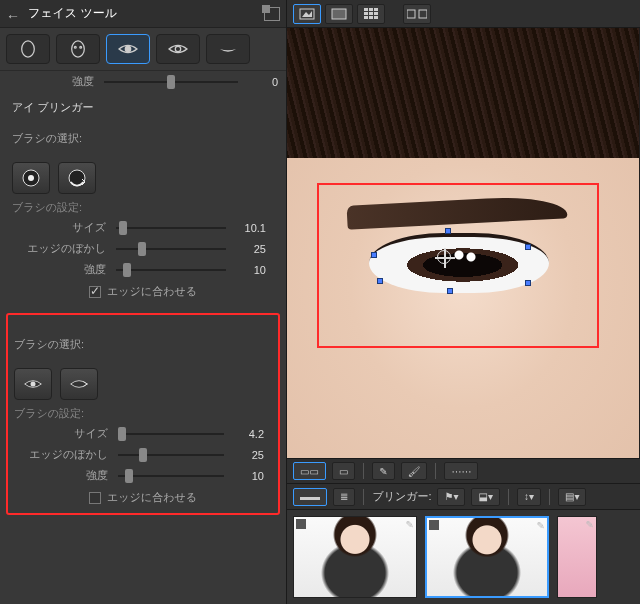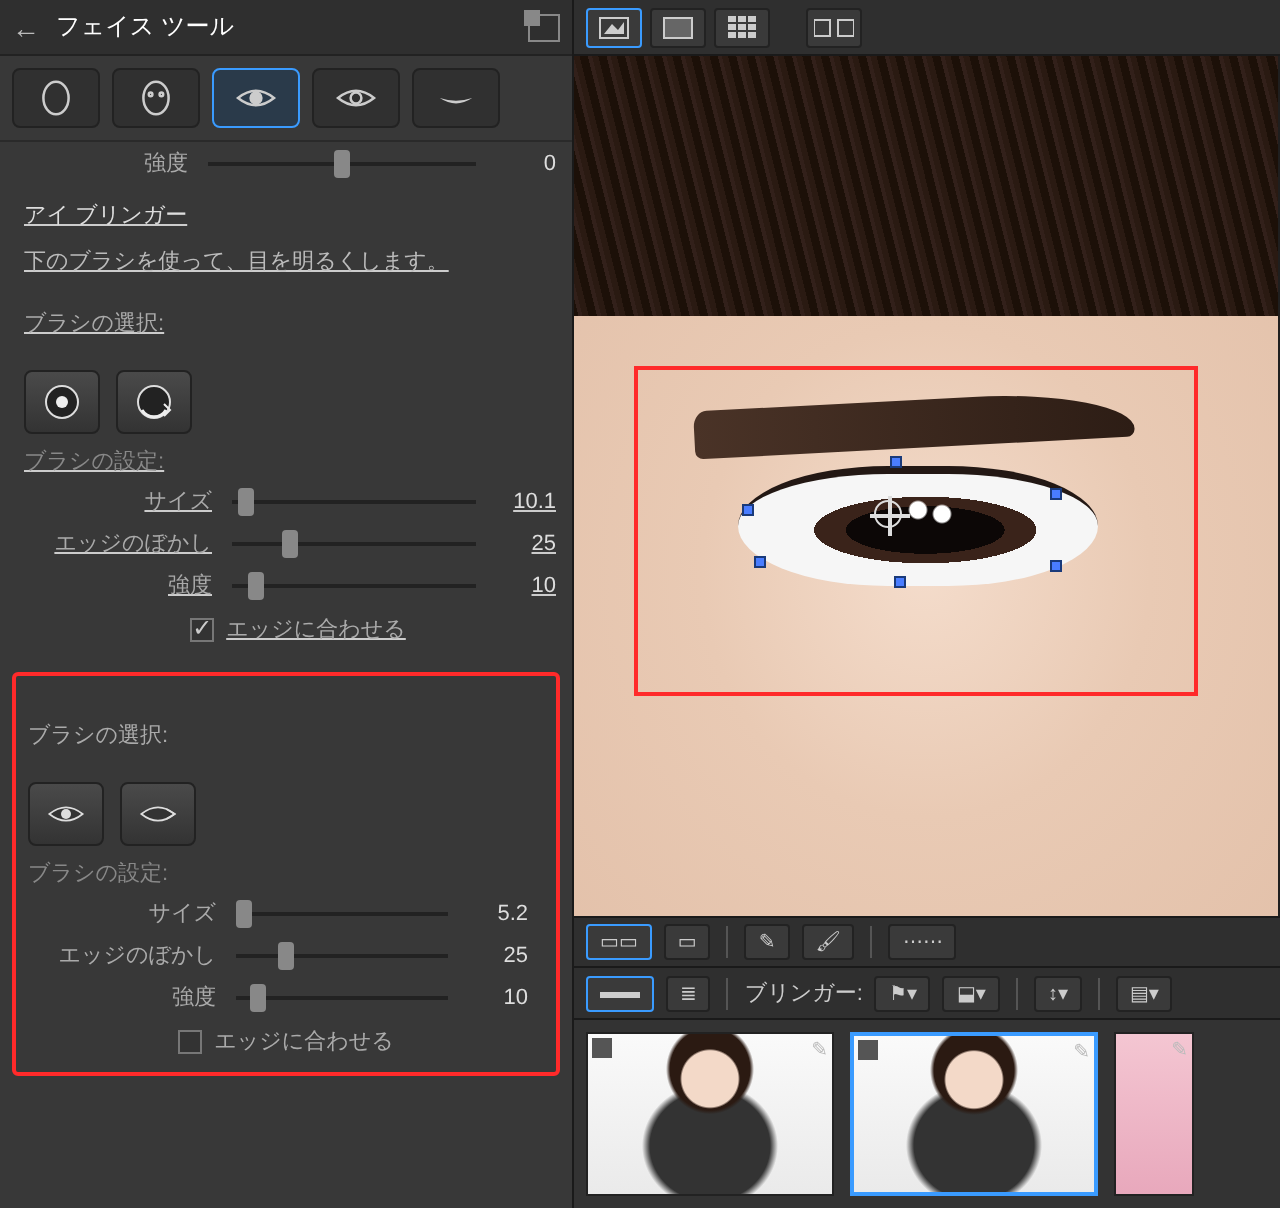--- a/index.html
+++ b/index.html
@@ -75,21 +75,21 @@
     height: 2px; background: #222;
   }
   .slider-thumb {
     position: absolute; top: 0;
     width: 8px; height: 14px;
     background: #888; border-radius: 2px;
     transform: translateX(-4px);
   }
   .slider-value { width: 34px; text-align: right; color: #ddd; }
 
-  .section { padding: 8px 0 6px 12px; text-decoration: underline; }
+  .section { padding: 8px 12px 6px 12px; }
   .section-title { color: #ddd; margin-bottom: 8px; }
   .desc { color: #bbb; margin-bottom: 10px; }
   .sub-label { color: #aaa; margin: 16px 0; }
   .brush-row { display: flex; gap: 8px; margin-bottom: 6px; }
   .brush-btn {
     width: 38px; height: 32px;
     background: linear-gradient(#4a4a4a,#333);
     border: 1px solid #222;
     border-radius: 4px;
     display:flex; align-items:center; justify-content:center;
@@ -290,21 +290,20 @@
     <div class="slider-label">強度</div>
     <div class="slider-track">
       <div class="bar"></div>
       <div class="slider-thumb" style="left:50%"></div>
     </div>
     <div class="slider-value">0</div>
   </div>
 
   <div class="section">
     <div class="section-title">アイ ブリンガー</div>
-    <div class="desc">下のブラシを使って、目を明るくします。</div>
     <div class="sub-label">ブラシの選択:</div>
     <div class="brush-row">
       <div class="brush-btn">
         <svg viewBox="0 0 20 20">
             <circle cx="10" cy="10" r="8" fill="#222" stroke="#ddd"></circle>
             <circle cx="10" cy="10" r="3" fill="#eee"></circle>
           </svg>
       </div>
       <div class="brush-btn">
         <svg viewBox="0 0 20 20">
@@ -361,21 +360,21 @@
           </svg>
       </div>
     </div>
     <div class="brush-settings-label">ブラシの設定:</div>
     <div class="slider-row">
       <div class="slider-label">サイズ</div>
       <div class="slider-track">
           <div class="bar"></div>
           <div class="slider-thumb" style="left:4%"></div>
         </div>
-      <div class="slider-value">5.2</div>
+      <div class="slider-value">4.2</div>
     </div>
     <div class="slider-row">
       <div class="slider-label">エッジのぼかし</div>
       <div class="slider-track">
           <div class="bar"></div>
           <div class="slider-thumb" style="left:24%"></div>
         </div>
       <div class="slider-value">25</div>
     </div>
     <div class="slider-row">

